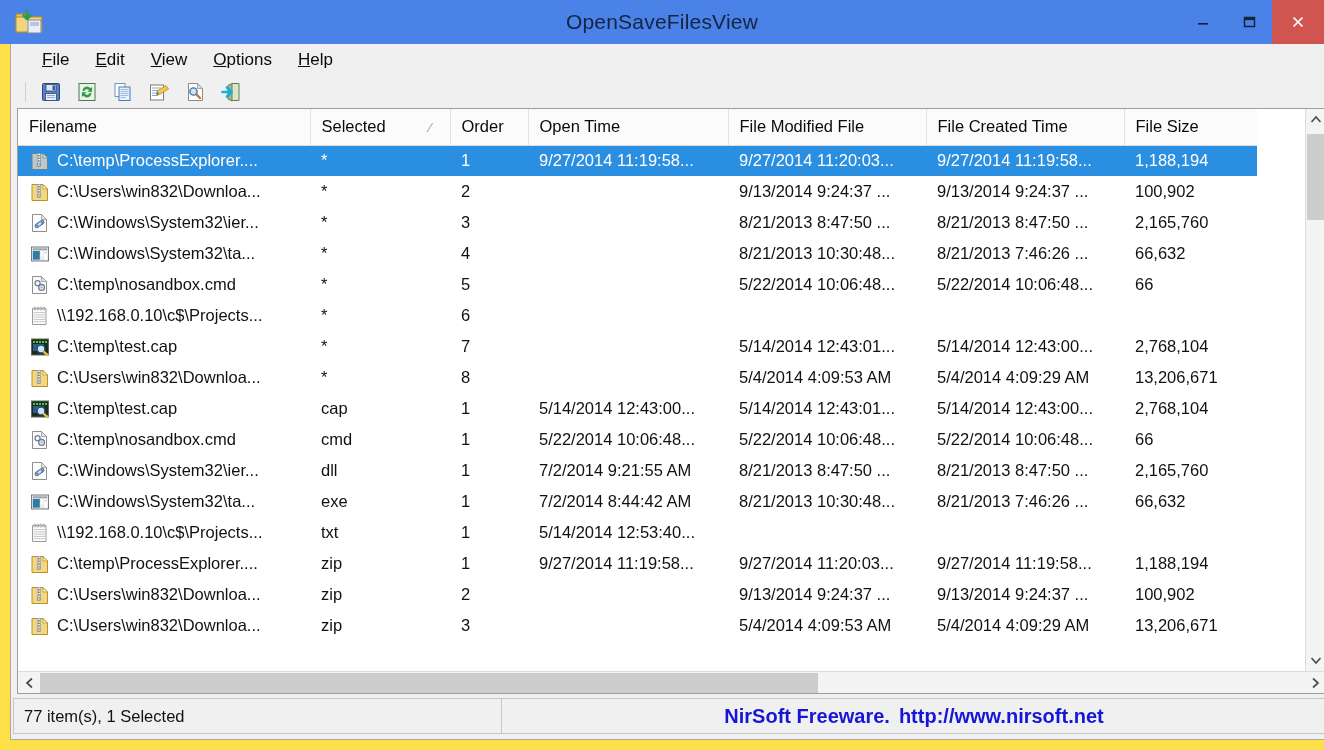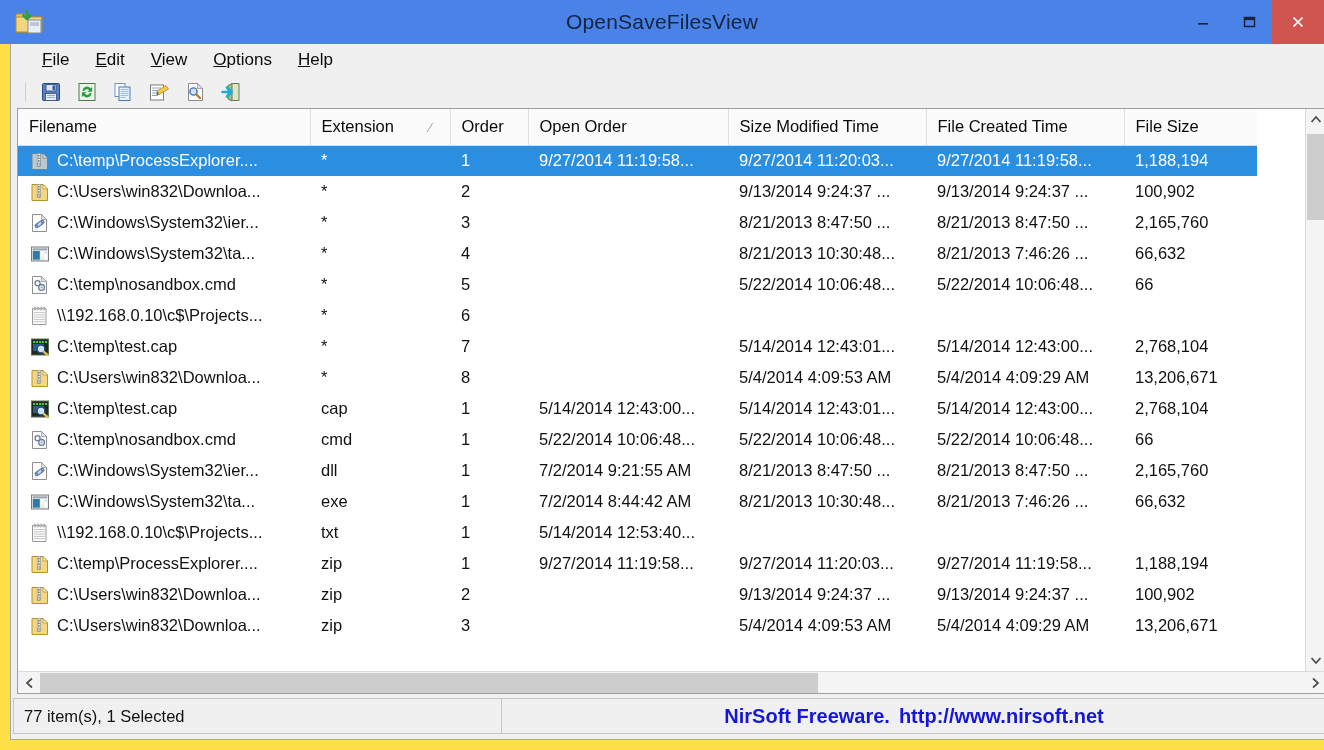--- a/index.html
+++ b/index.html
@@ -251,24 +251,24 @@
                 <col class="w-ext">
                 <col class="w-ord">
               <col class="w-open">
                 <col class="w-mod">
                 <col class="w-cre">
                 <col class="w-size">
             </colgroup>
             <thead>
               <tr>
                 <th><span>Filename</span></th>
-                <th><span>Extension</span><span class="sortmark">∕</span></th>
+                <th><span>Selected</span><span class="sortmark">∕</span></th>
                 <th><span>Order</span></th>
-                <th><span>Open Order</span></th>
-                <th><span>Size Modified Time</span></th>
+                <th><span>Open Time</span></th>
+                <th><span>File Modified File</span></th>
                 <th><span>File Created Time</span></th>
                 <th style="border-right:none"><span>File Size</span></th>
               </tr>
             </thead>
             <tbody id="rows">
                 <tr class="row selected">
                   <td class="c-name">
                     <div class="namecell">
                       <span class="fi"><svg width="22" height="22" viewBox="0 0 22 22">
         <path d="M3 3.5 h11 l4.5 4.5 v11.5 h-15.5 Z" fill="#b9c9cf" stroke="#6f8188"></path>

